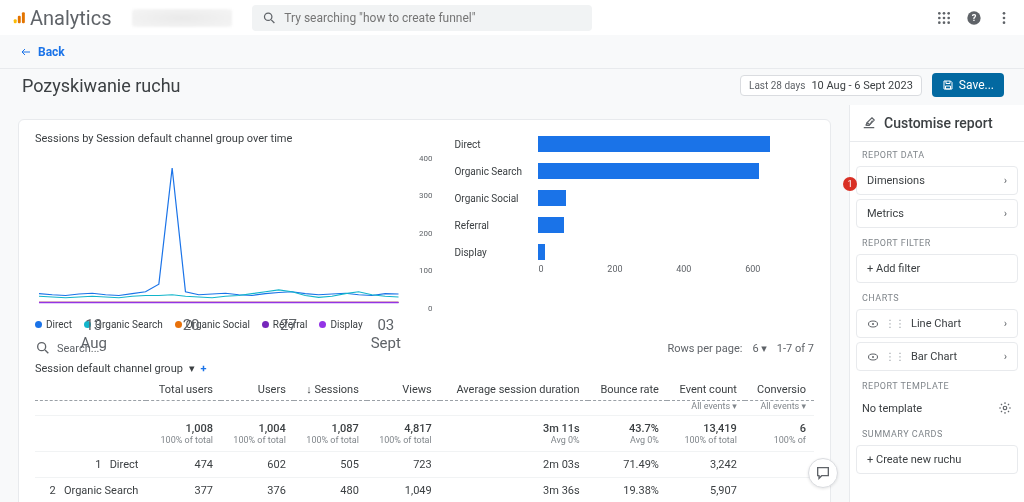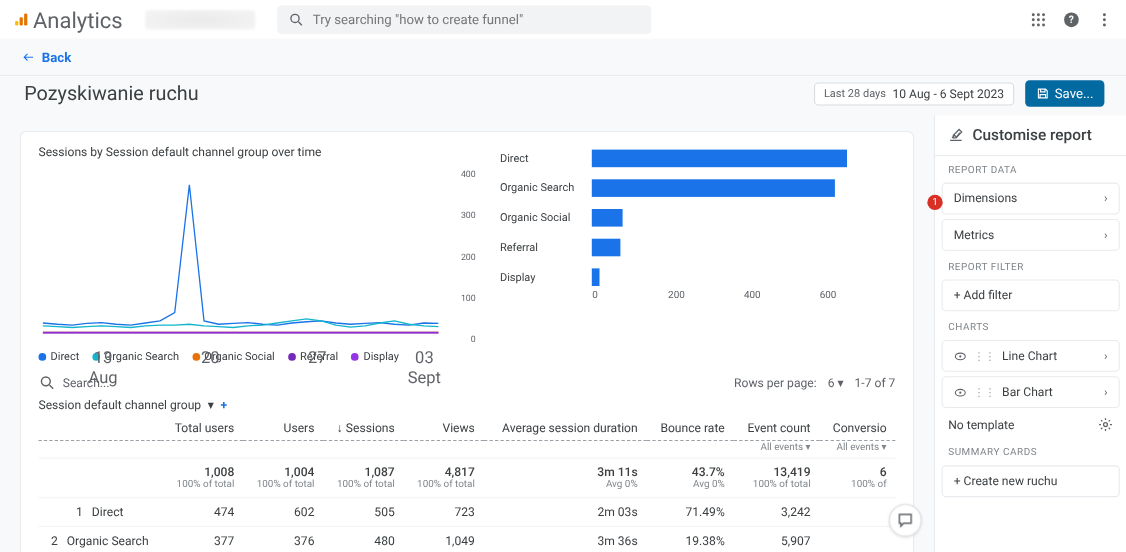--- a/index.html
+++ b/index.html
@@ -62,21 +62,21 @@
 .table-top { display:flex; align-items:center; margin-top:10px; font-size:11px; color:#5f6368; gap:8px;}
 .searchrow { display:flex; align-items:center; gap:6px; color:#5f6368; }
 .pager { margin-left:auto; display:flex; align-items:center; gap:10px;justify-content:space-between; }
 .dimhdr { margin-top:6px; font-size:11px; color:#3c4043; display:flex; align-items:center; gap:6px;}
 .dimhdr .plus { color:#1a73e8; font-weight:bold; cursor:pointer;}
 .tbl { width:100%; border-collapse:collapse; font-size:11px; margin-top:4px;}
 .tbl th { text-align:right; font-weight:400; color:#3c4043; padding:4px 8px; border-bottom:1px dashed #9aa0a6; vertical-align:top;}
 .tbl th.left { text-align:left; }
 .tbl .sub { font-size:9px; color:#80868b; border:none; padding-top:0;}
 .tbl td { text-align:right; padding:6px 8px; border-top:1px solid #f1f3f4; }
-.tbl td.left { text-align:center; }
+.tbl td.left { text-align:right; }
 .totals td { font-weight:500; }
 .totals .sub2 { font-size:9px; color:#80868b; font-weight:400; display:block;}
 .fab { position:fixed; right:186px; bottom:14px; width:30px; height:30px; border-radius:50%; background:#fff; border:1px solid #dadce0; display:flex; align-items:center; justify-content:center; color:#5f6368; box-shadow:0 1px 3px rgba(0,0,0,0.1);}
 </style>
 </head>
 <body>
 
 <div class="topbar">
   <div class="logo">
     <svg class="logo-ic" viewBox="0 0 24 24">
@@ -345,20 +345,21 @@
         <span style="display:flex;align-items:center">
           <svg class="eye" width="12" height="12" viewBox="0 0 24 24">
             <ellipse cx="12" cy="12" rx="9" ry="6" fill="none" stroke="#5f6368" stroke-width="2"></ellipse>
             <circle cx="12" cy="12" r="2" fill="#5f6368"></circle>
           </svg>
           <span class="drag">⋮⋮</span>
           <span>Bar Chart</span>
         </span>
         <span class="chev">›</span>
       </div>
+    <div class="section-lbl">REPORT TEMPLATE</div>
     <div class="row plain">
         <span>No template</span>
         <svg width="14" height="14" viewBox="0 0 24 24">
           <circle cx="12" cy="12" r="3" fill="none" stroke="#5f6368" stroke-width="2"></circle>
           <path d="M12 2v3m0 14v3M2 12h3m14 0h3M5 5l2 2m10 10l2 2M5 19l2-2m10-10l2-2" stroke="#5f6368" stroke-width="2"></path>
         </svg>
       </div>
     <div class="section-lbl">SUMMARY CARDS</div>
     <div class="row">
         <span>+ <span>Create new ruchu</span></span>

